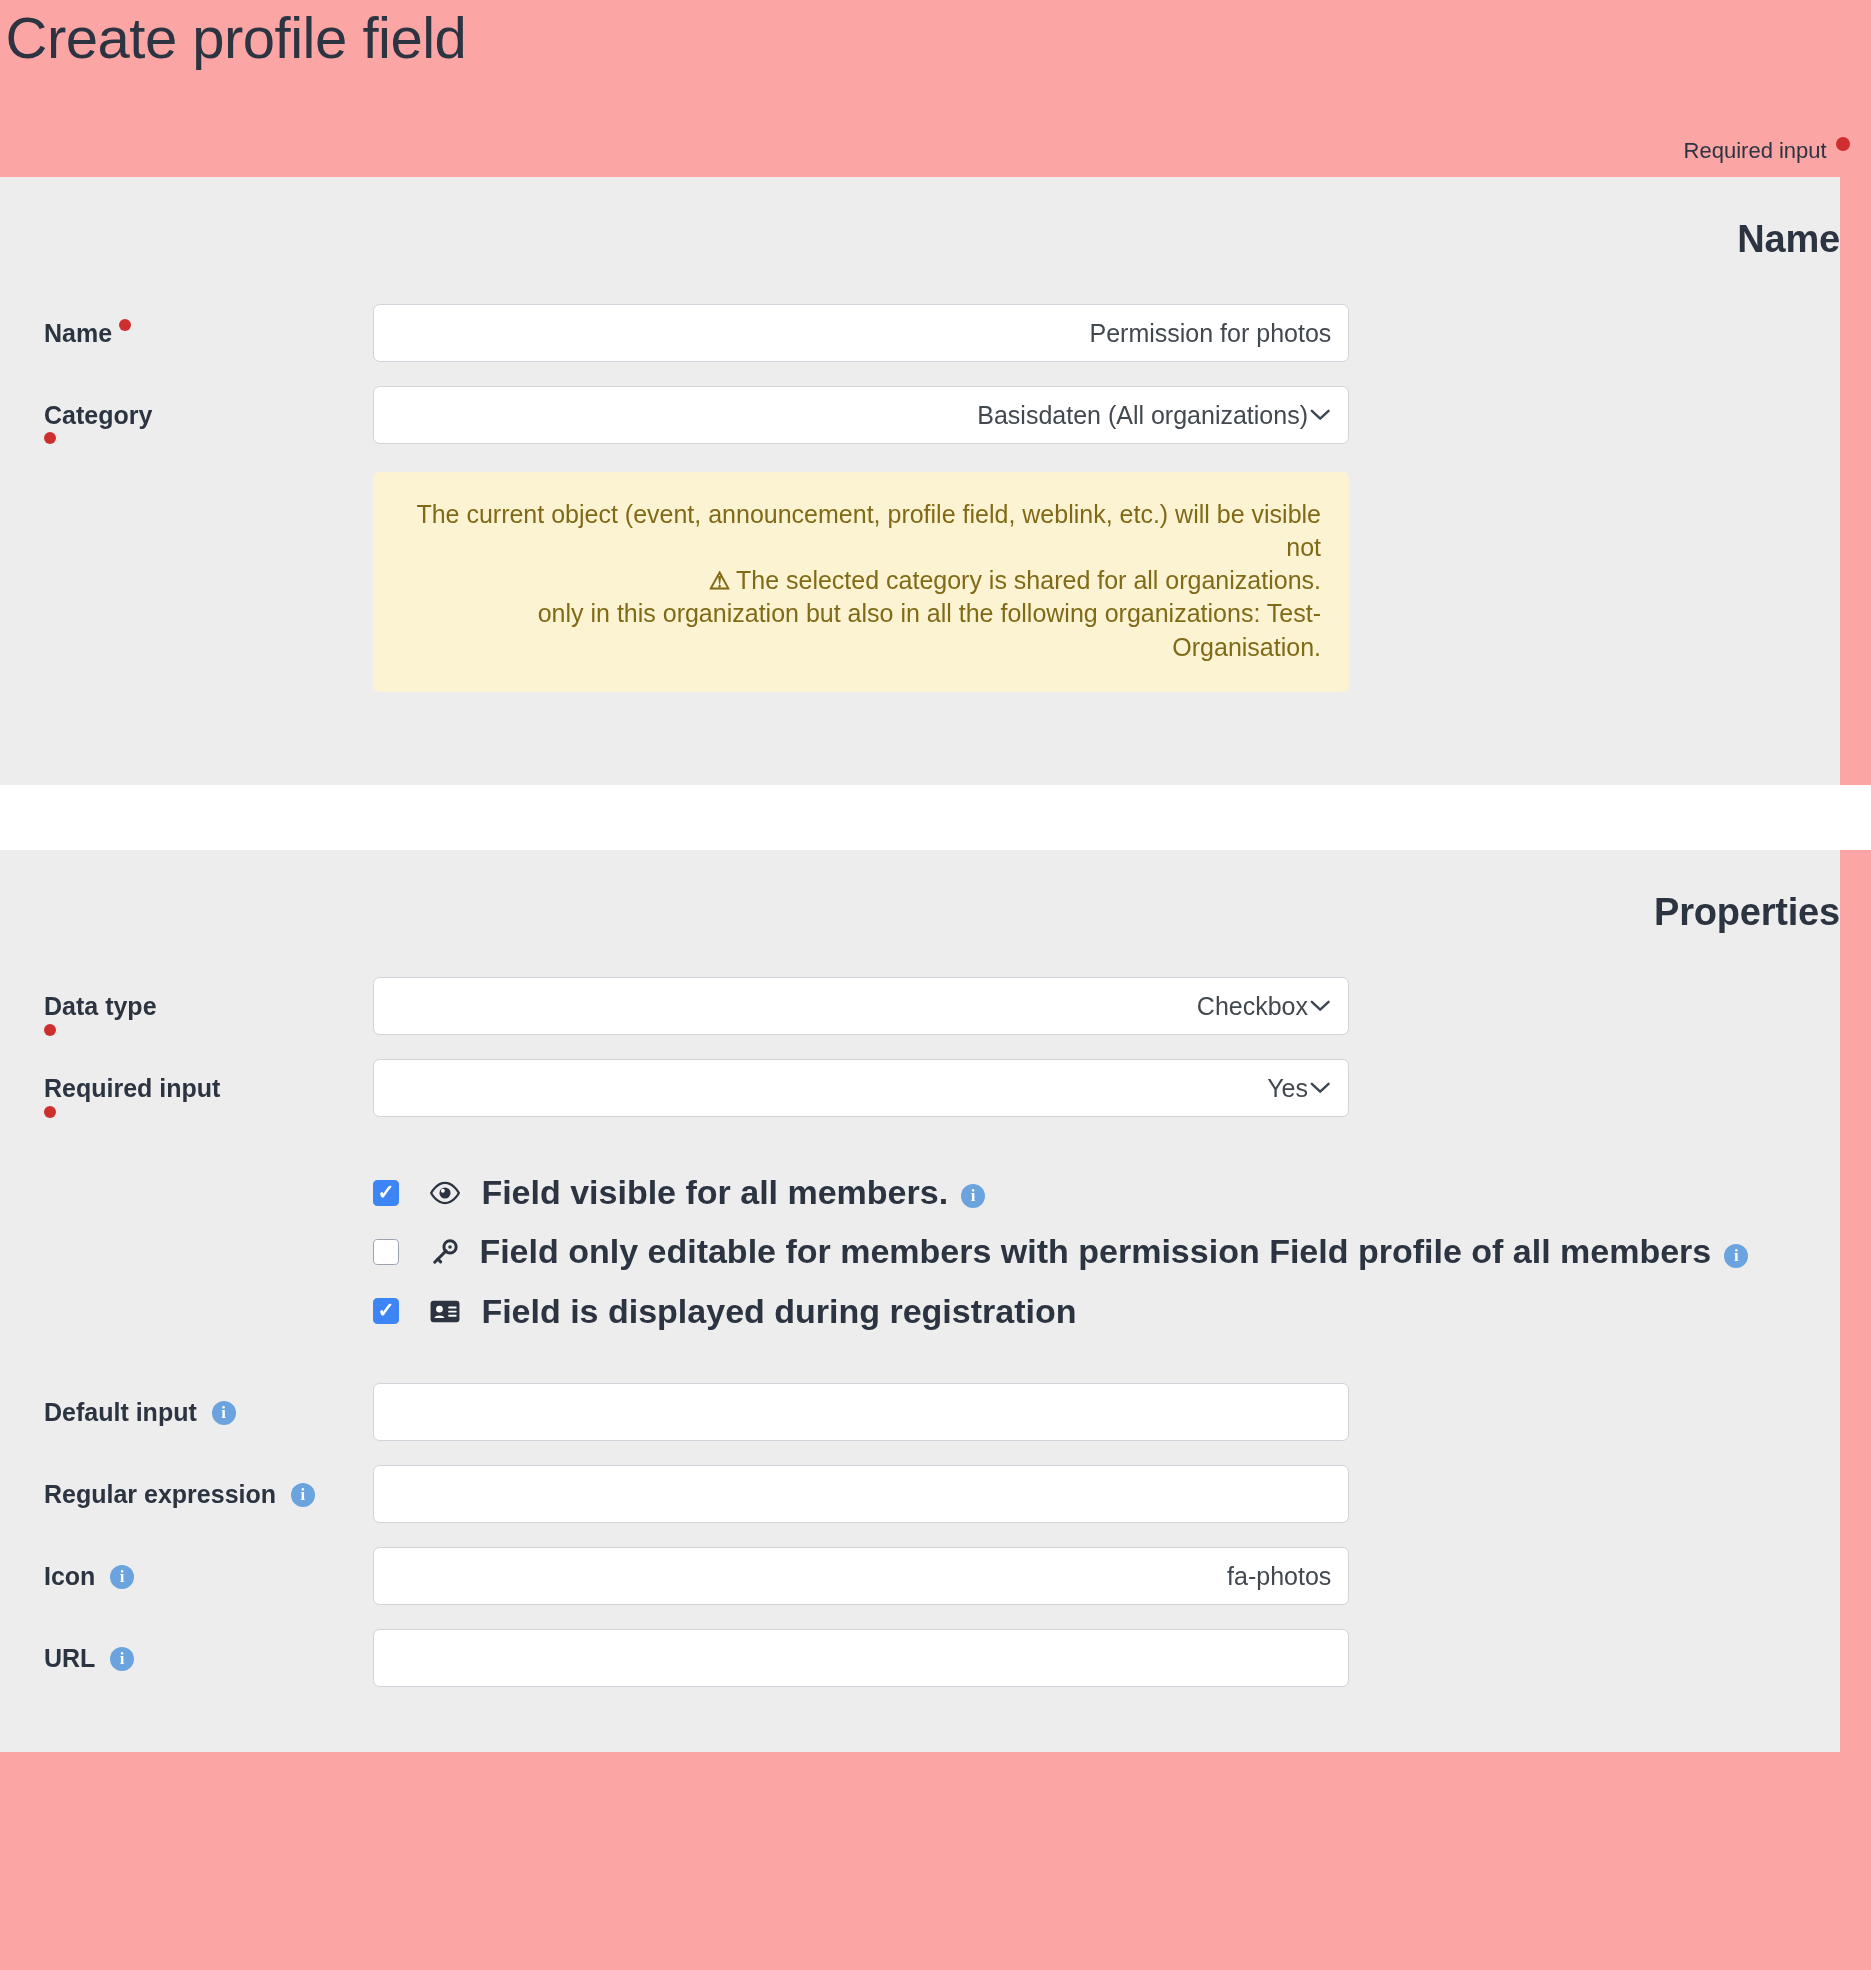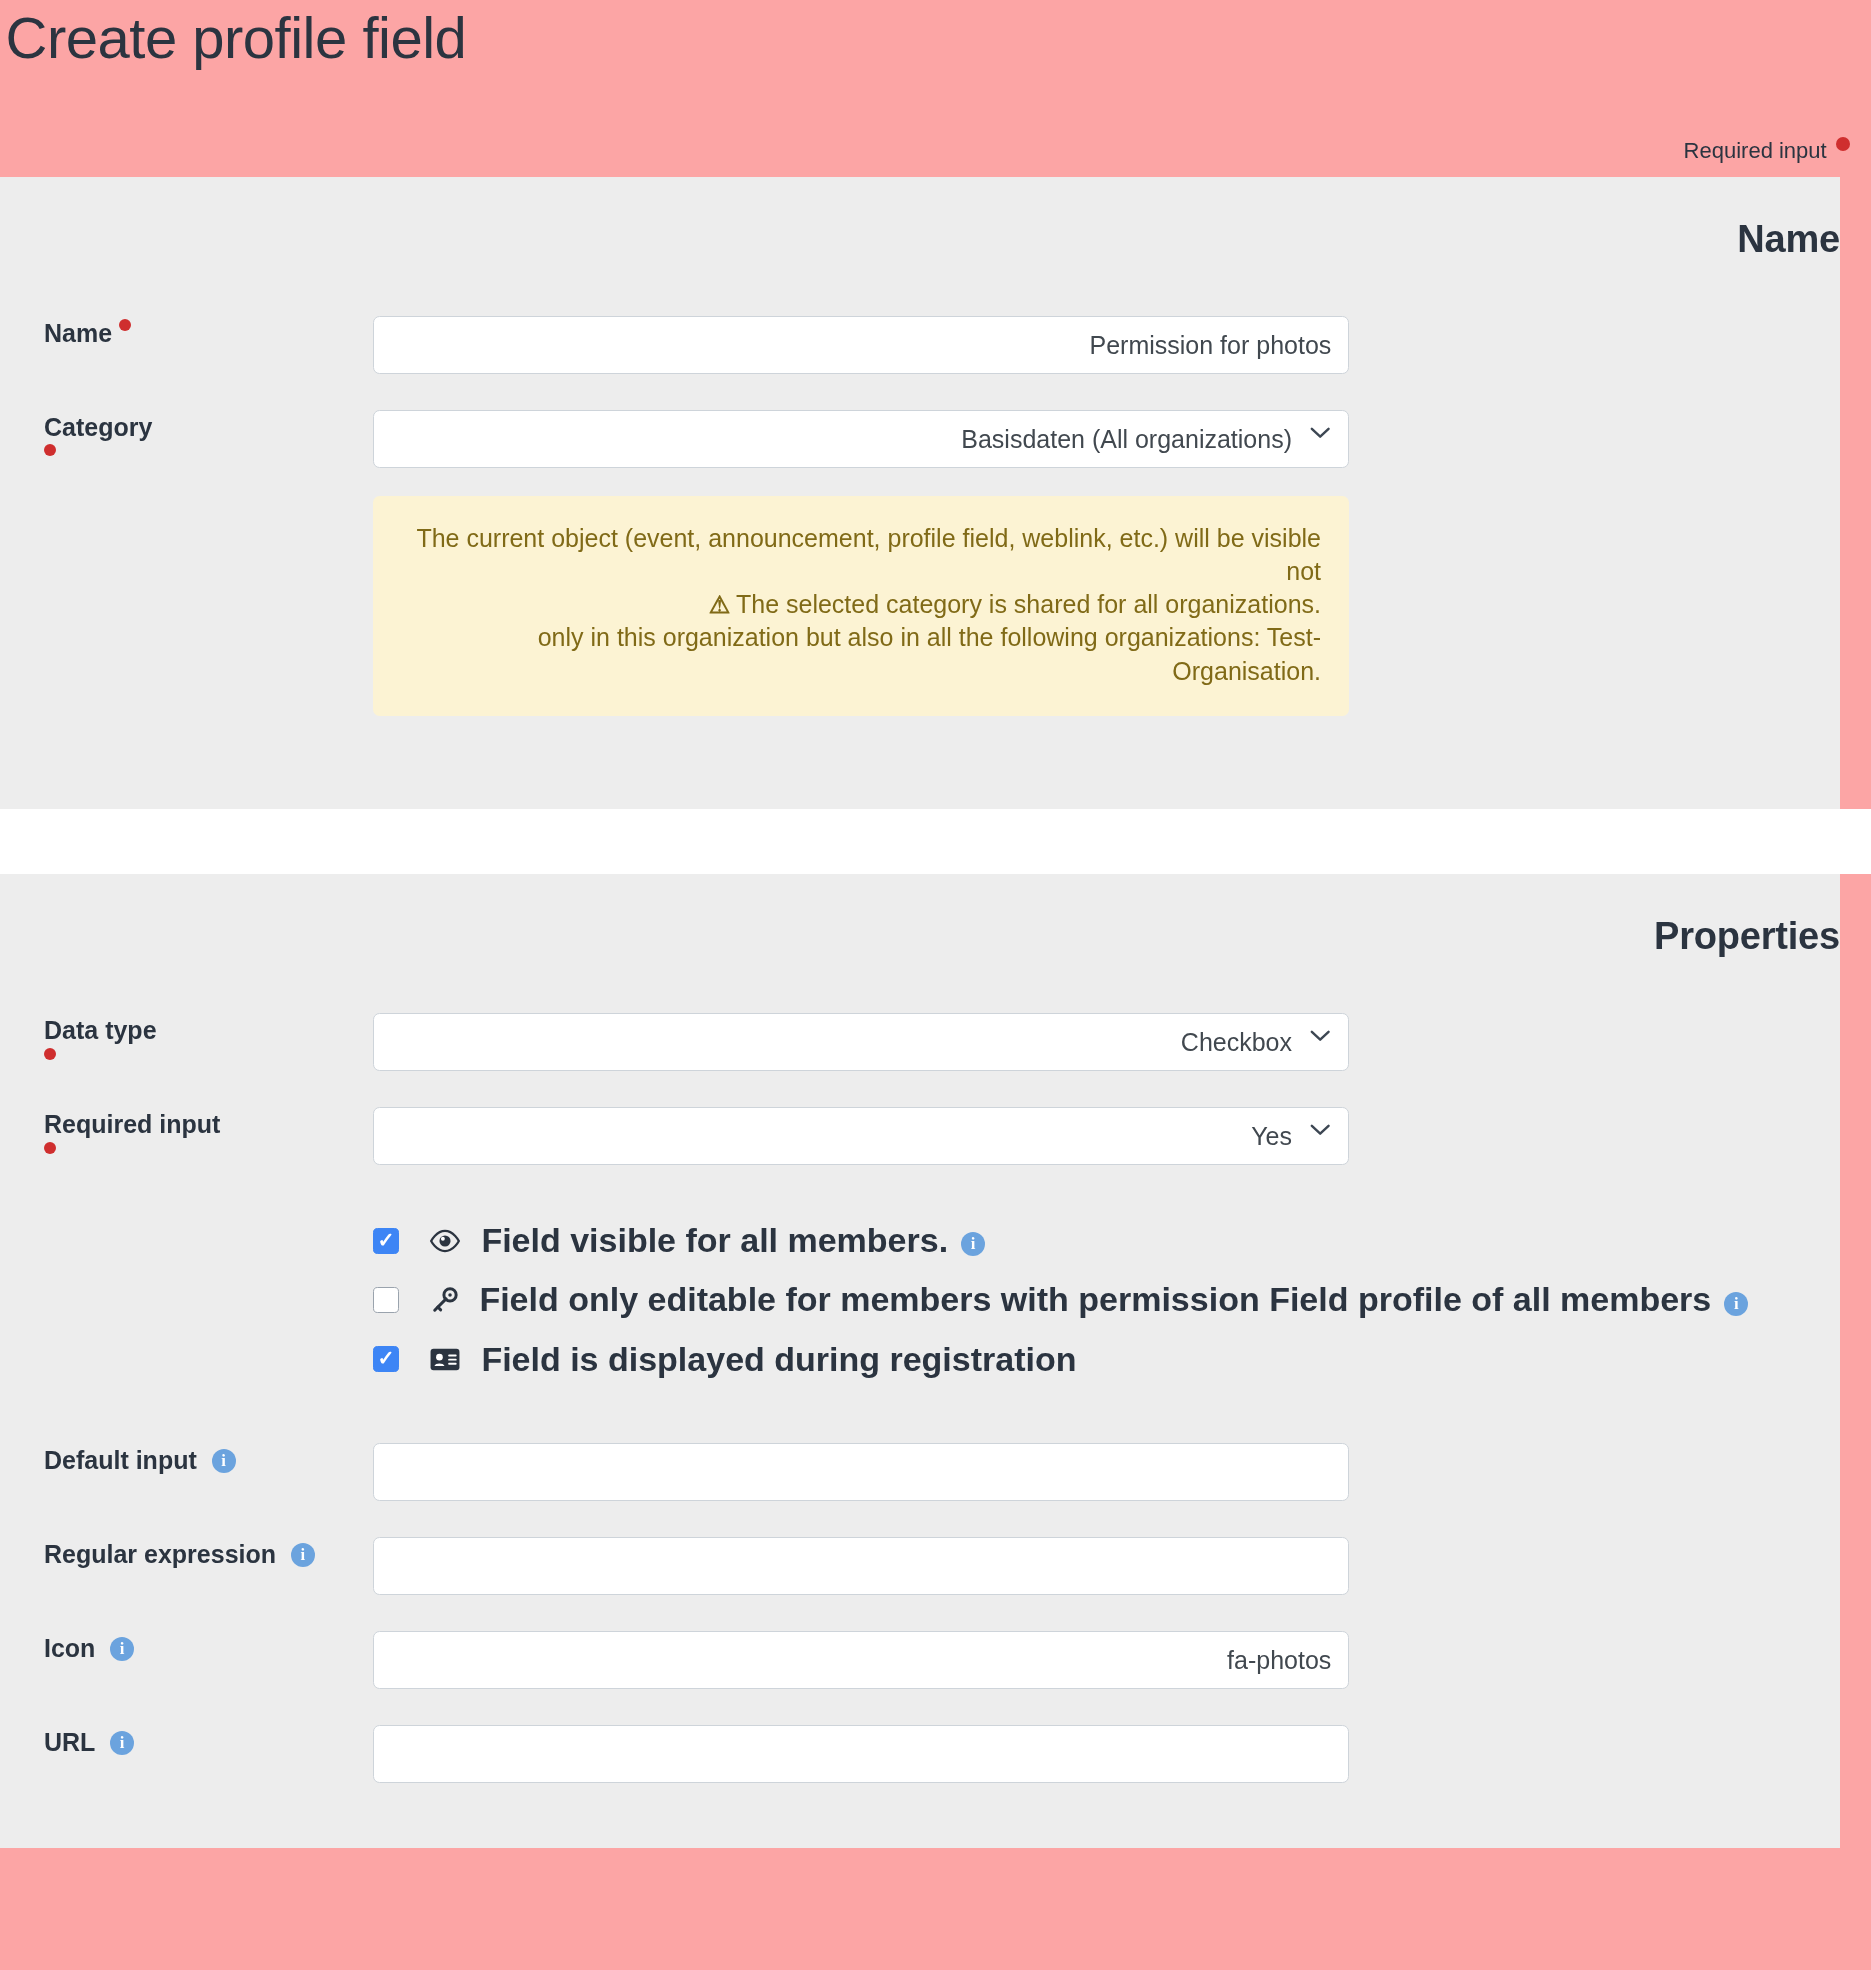--- a/index.html
+++ b/index.html
@@ -108,23 +108,22 @@
     border-radius: 6.5px;
     font-family: "Liberation Sans", sans-serif;
     font-size: 25px;
     color: #41484f;
     padding: 0 16.7px;
     line-height: 56px;
     display: block;
     position: relative;
     overflow: hidden;
     white-space: nowrap;
-    margin-top: 12px;
-  }
-  .select-input { padding-right: 56px; }
+  }
+  .select-input { padding-right: 40px; }
   .select-wrap { position: relative; }
   .chevron {
     position: absolute;
     right: 18.6px;
     top: 50%;
     transform: translateY(-50%);
     pointer-events: none;
     line-height: 0;
   }
 

